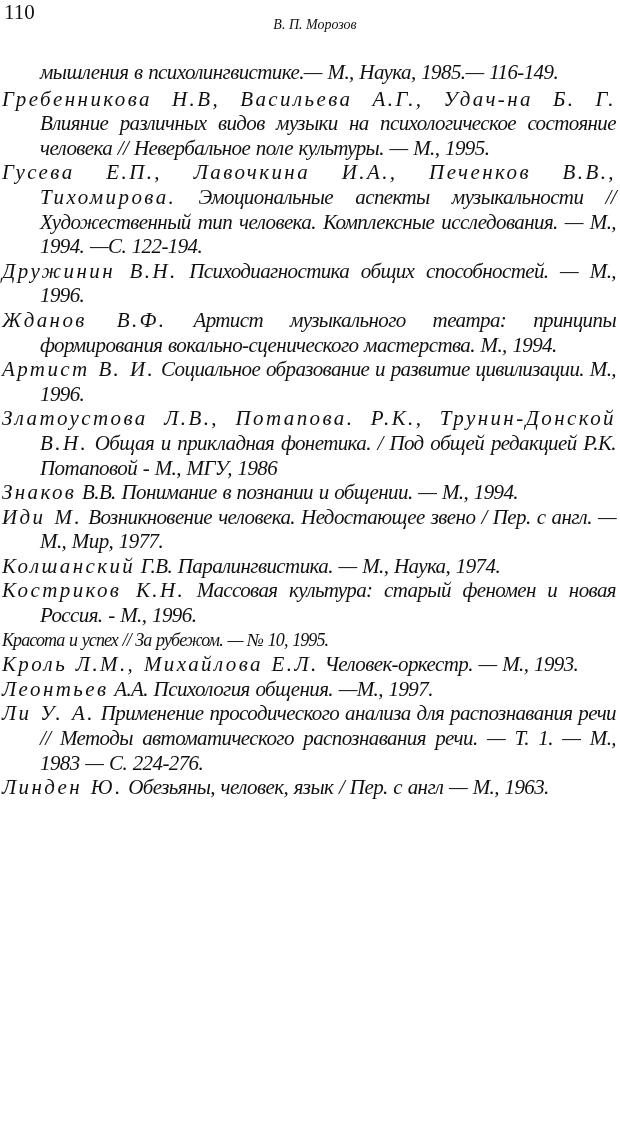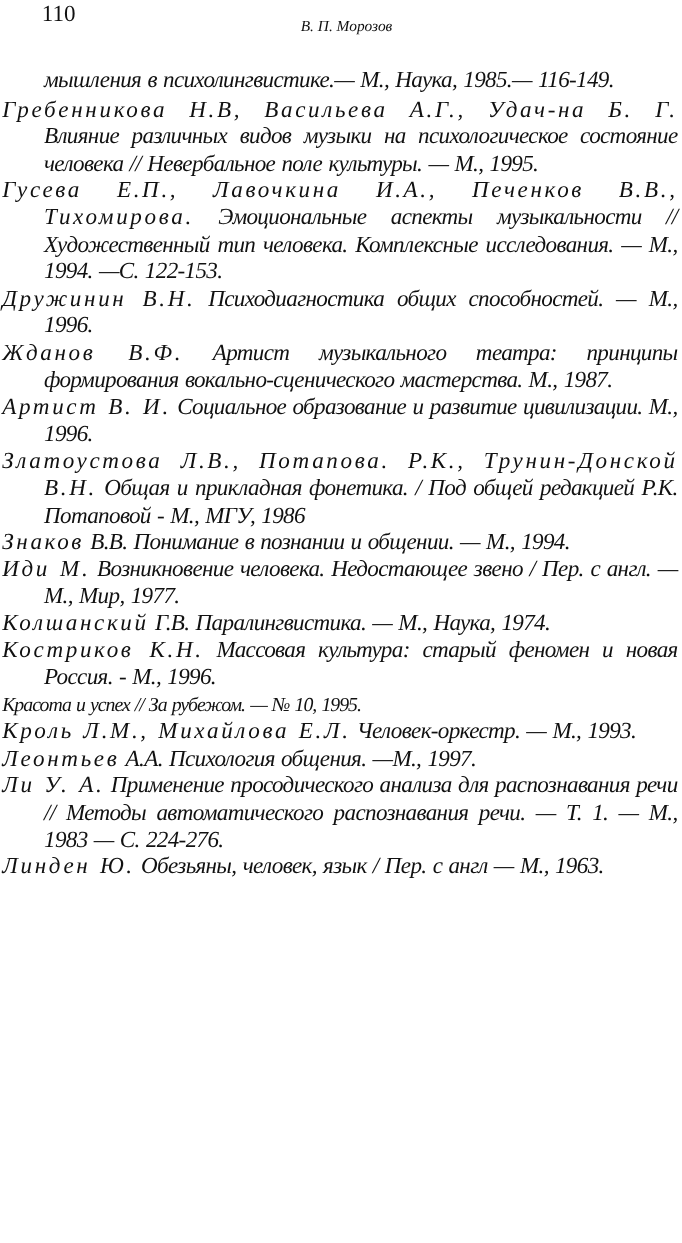--- a/index.html
+++ b/index.html
@@ -1,41 +1,41 @@
 <!DOCTYPE html>
 <html><head>
   <meta charset="utf-8">
   <style>
     html, body { margin:0; padding:0; background:#ffffff; }
     body { width:620px; height:1130px; position:relative; overflow:hidden;
            font-family:"Liberation Serif", "DejaVu Serif", serif; color:#111; }
-    .pnum { position:absolute; left:4px; top:0px; font-size:21px; line-height:24px;margin-left:34px; }
+    .pnum { position:absolute; left:4px; top:0px; font-size:21px; line-height:24px; }
     .rhead { position:absolute; left:0; width:620px; top:14px; text-align:center;
              font-style:italic; font-size:14px; line-height:22px; padding-left:10px; box-sizing:border-box; }
     .body { position:absolute; left:2px; top:60px; width:614px;font-style:italic; }
     .entry { font-size:21px; line-height:24.6px; text-align:justify;
              padding-left:38px; text-indent:-38px; margin:0; letter-spacing:-0.6px; word-spacing:1px; }
     .entry.cont { padding-left:38px; text-indent:0; }
     .auth { letter-spacing:2.4px; }
     .gap { height:2px; }
     .small { font-size:18px; letter-spacing:-0.9px; }
   </style>
 </head>
 <body>
 
 <div class="pnum">110</div>
 <div class="rhead">В. П. Морозов</div>
 
 <div class="body">
   <p class="entry cont"><span>мышления в психолингвистике.— М., Наука, 1985.— 116-149.</span></p>
   <div class="gap"></div>
   <p class="entry"><span class="auth">Гребенникова Н.В, Васильева А.Г., Удач-на Б. Г.</span><span> Влияние различных видов музыки на психологическое состояние человека // Невербальное поле культуры. — М., 1995.</span></p>
-  <p class="entry"><span class="auth">Гусева Е.П., Лавочкина И.А., Печенков В.В., Тихомирова.</span><span> Эмоциональные аспекты музыкальности // Художественный тип человека. Комплексные исследования. — М., 1994. —С. 122-153.</span></p>
+  <p class="entry"><span class="auth">Гусева Е.П., Лавочкина И.А., Печенков В.В., Тихомирова.</span><span> Эмоциональные аспекты музыкальности // Художественный тип человека. Комплексные исследования. — М., 1994. —С. 122-194.</span></p>
   <p class="entry"><span class="auth">Дружинин В.Н.</span><span> Психодиагностика общих способностей. — М., 1996.</span></p>
-  <p class="entry"><span class="auth">Жданов В.Ф.</span><span> Артист музыкального театра: принципы формирования вокально-сценического мастерства. М., 1987.</span></p>
+  <p class="entry"><span class="auth">Жданов В.Ф.</span><span> Артист музыкального театра: принципы формирования вокально-сценического мастерства. М., 1994.</span></p>
   <p class="entry"><span class="auth">Артист В. И.</span><span> Социальное образование и развитие цивилизации. М., 1996.</span></p>
   <p class="entry"><span class="auth">Златоустова Л.В., Потапова. Р.К., Трунин-Донской В.Н.</span><span> Общая и прикладная фонетика. / Под общей редакцией Р.К. Потаповой - М., МГУ, 1986</span></p>
   <p class="entry"><span class="auth">Знаков</span><span> В.В. Понимание в познании и общении. — М., 1994.</span></p>
   <p class="entry"><span class="auth">Иди М.</span><span> Возникновение человека. Недостающее звено / Пер. с англ. — М., Мир, 1977.</span></p>
   <p class="entry"><span class="auth">Колшанский</span><span> Г.В. Паралингвистика. — М., Наука, 1974.</span></p>
   <p class="entry"><span class="auth">Костриков К.Н.</span><span> Массовая культура: старый феномен и новая Россия. - М., 1996.</span></p>
   <p class="entry small"><span>Красота и успех // За рубежом. — № 10, 1995.</span></p>
   <p class="entry"><span class="auth">Кроль Л.М., Михайлова Е.Л.</span><span> Человек-оркестр. — М., 1993.</span></p>
   <p class="entry"><span class="auth">Леонтьев</span><span> А.А. Психология общения. —М., 1997.</span></p>
   <p class="entry"><span class="auth">Ли У. А.</span><span> Применение просодического анализа для распознавания речи // Методы автоматического распознавания речи. — Т. 1. — М., 1983 — С. 224-276.</span></p>

